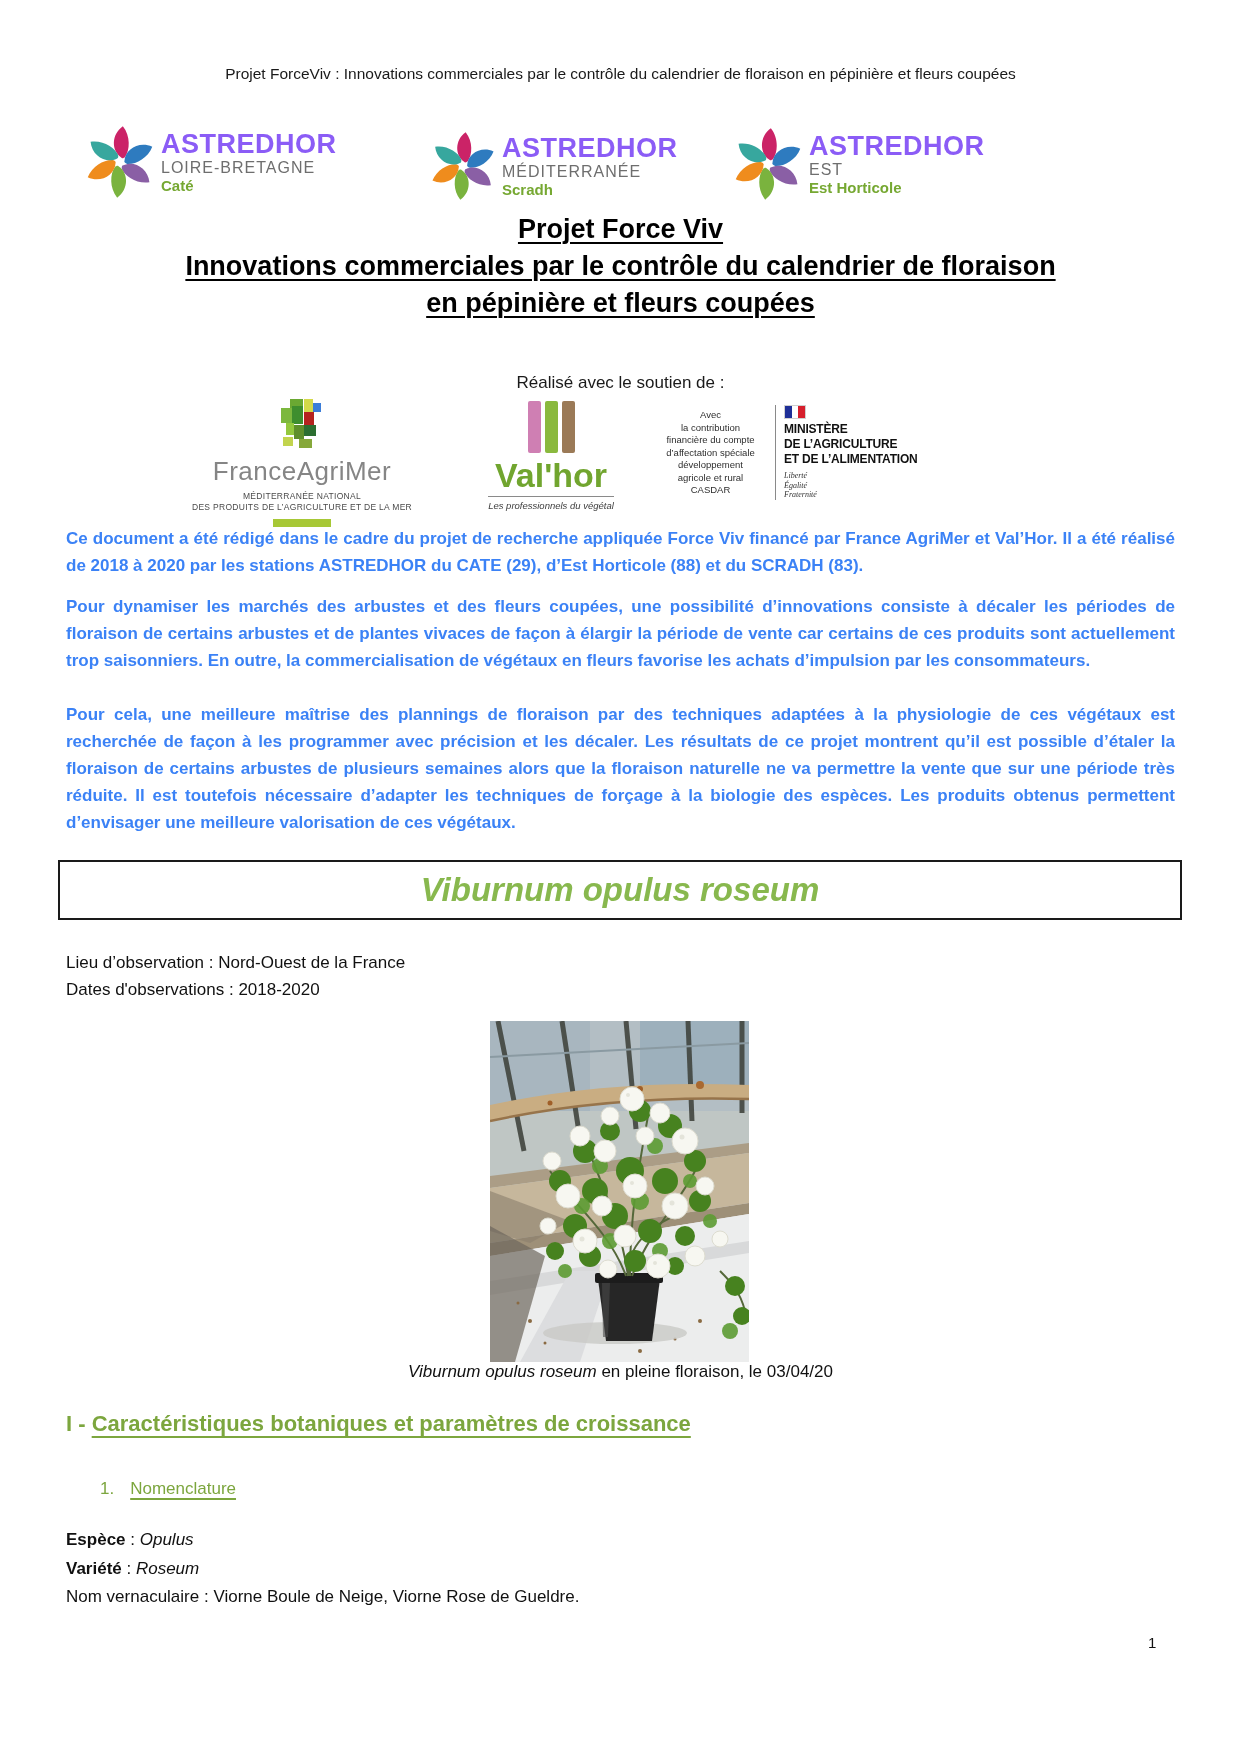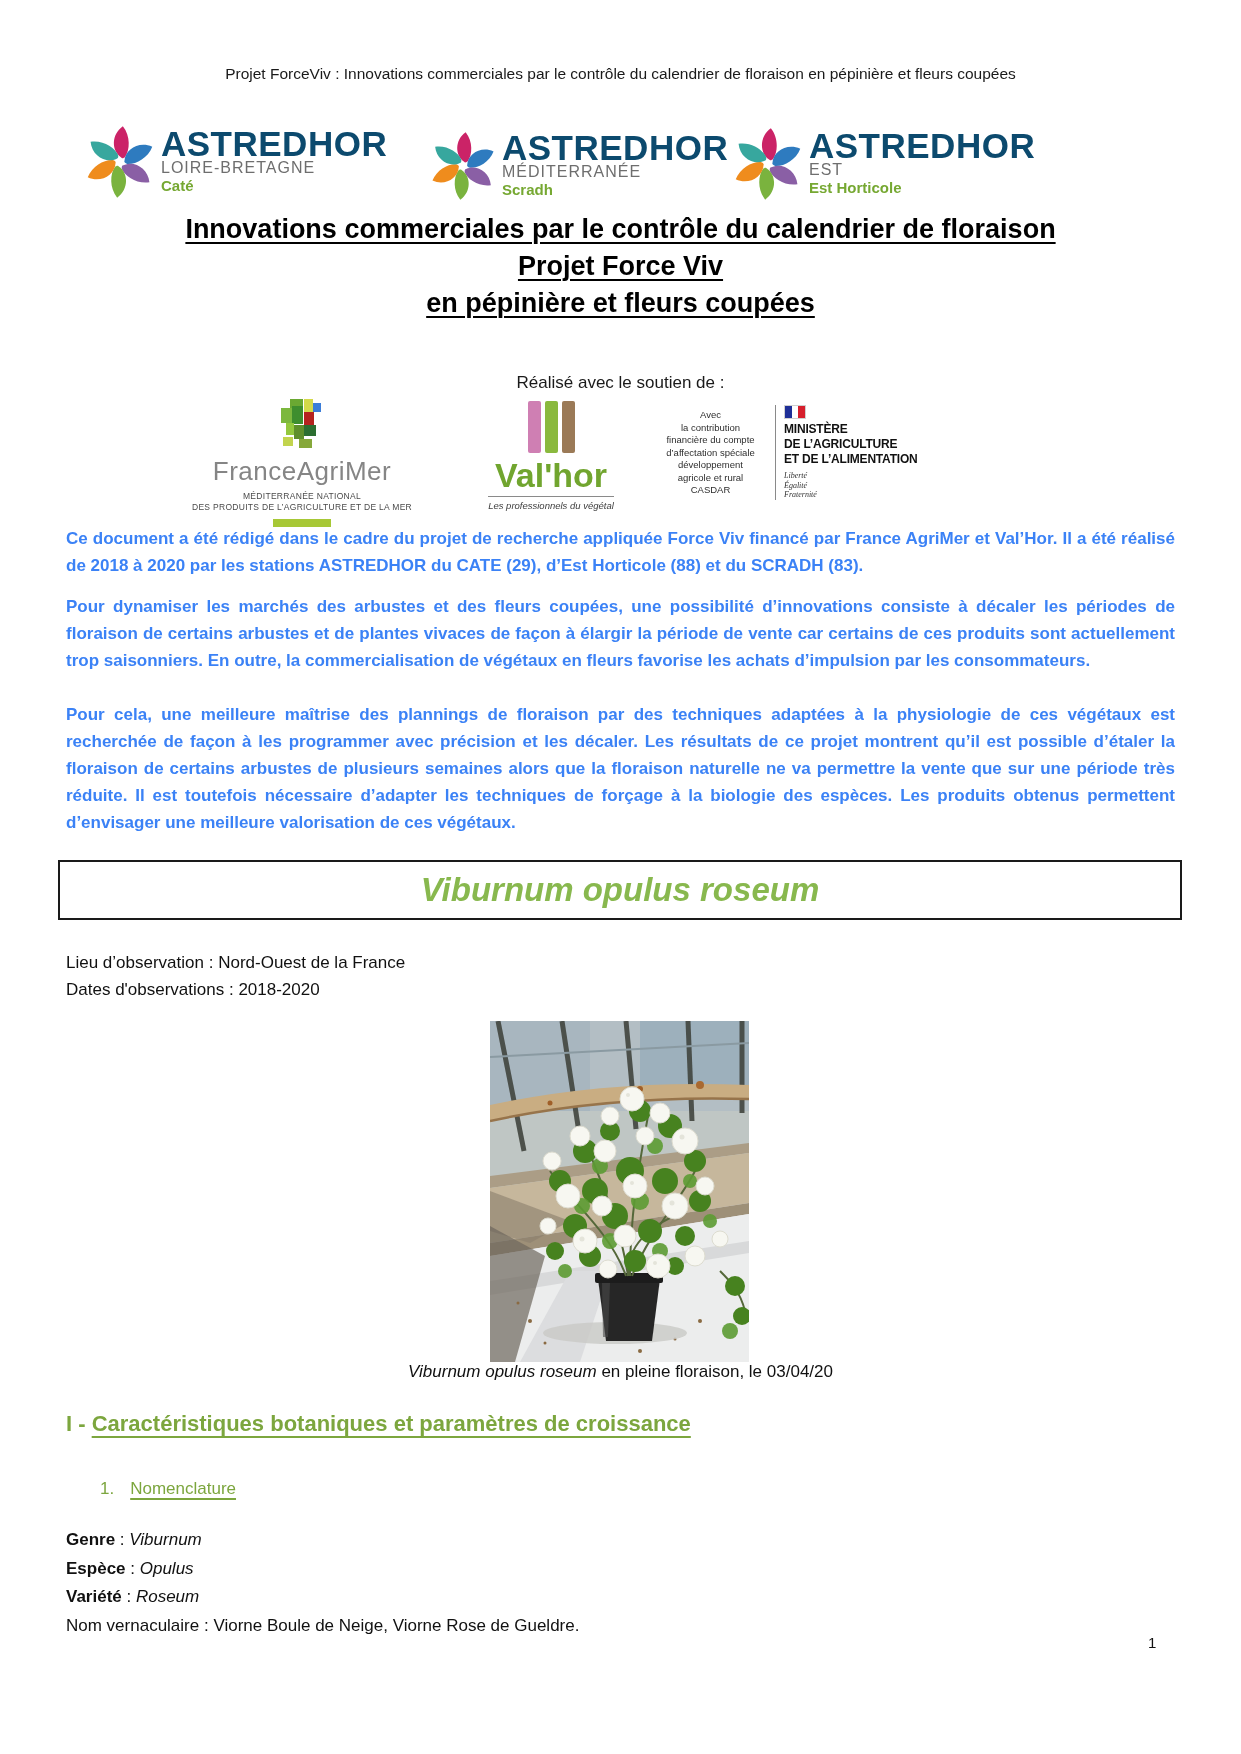--- a/index.html
+++ b/index.html
@@ -13,21 +13,21 @@
   
   .doc-header {
     position:absolute; top:60px; left:0; right:0;
     text-align:center; font-size:15.5px; color:#1a1a1a;
   }
 
   
   .logo-astredhor { position:absolute; display:flex; align-items:center; }
   .logo-astredhor .flower { flex:0 0 auto; }
   .logo-astredhor .ltxt { margin-left:4px; }
-  .logo-astredhor .lname { font-size:35px; font-weight:bold; color:#0c4a6e; letter-spacing:.5px; line-height:28px; }
+  .logo-astredhor .lname { font-size:27px; font-weight:bold; color:#8b5cf6; letter-spacing:.5px; line-height:28px; }
   .logo-astredhor .lregion { font-size:16px; color:#6e6e6e; letter-spacing:1px; line-height:19px; }
   .logo-astredhor .lstation { font-size:15px; font-weight:bold; color:#76a832; line-height:18px; }
 
   
   .title-block { position:absolute; top:206px; left:0; right:0; text-align:center; }
   .title-block div { font-size:27px; font-weight:bold; line-height:37px; color:#000; }
   .title-block span { text-decoration:underline; text-decoration-thickness:2px; text-underline-offset:4px; }
 
   .support-intro { position:absolute; top:368px; left:0; right:0; text-align:center; font-size:17px; color:#1a1a1a; }
 
@@ -139,22 +139,22 @@
       </g>
     </svg>
     <div class="ltxt">
       <div class="lname">ASTREDHOR</div>
       <div class="lregion">EST</div>
       <div class="lstation">Est Horticole</div>
     </div>
   </div>
 
   <div class="title-block">
+    <div><span>Projet Force Viv</span></div>
     <div><span>Innovations commerciales par le contrôle du calendrier de floraison</span></div>
-    <div><span>Projet Force Viv</span></div>
     <div><span>en pépinière et fleurs coupées</span></div>
   </div>
 
   <div class="support-intro">Réalisé avec le soutien de :</div>
 
   <div class="fam">
     <svg width="42" height="50" viewBox="0 0 42 50">
       <rect x="9" y="0" width="13" height="9" fill="#6aa832"></rect>
       <rect x="23" y="0" width="9" height="16" fill="#d4d94a"></rect>
       <rect x="32" y="4" width="8" height="9" fill="#3b7dd8"></rect>
@@ -342,21 +342,20 @@
     </svg>
   </div>
 
   <div class="caption"><span class="it">Viburnum opulus roseum</span><span> en pleine floraison, le 03/04/20</span></div>
 
   <div class="section-h"><span>I - </span><span class="u">Caractéristiques botaniques et paramètres de croissance</span></div>
 
   <div class="subsection"><span class="num">1.</span><span class="u">Nomenclature</span></div>
 
   <div class="nomen">
-    <div><b>Genre</b><span> : </span><i>Viburnum</i></div>
     <div><b>Espèce</b><span> : </span><i>Opulus</i></div>
     <div><b>Variété</b><span> : </span><i>Roseum</i></div>
     <div>Nom vernaculaire : Viorne Boule de Neige, Viorne Rose de Gueldre.</div>
   </div>
 
   <div class="page-number">1</div>
 
 </div>
 
 </body></html>

